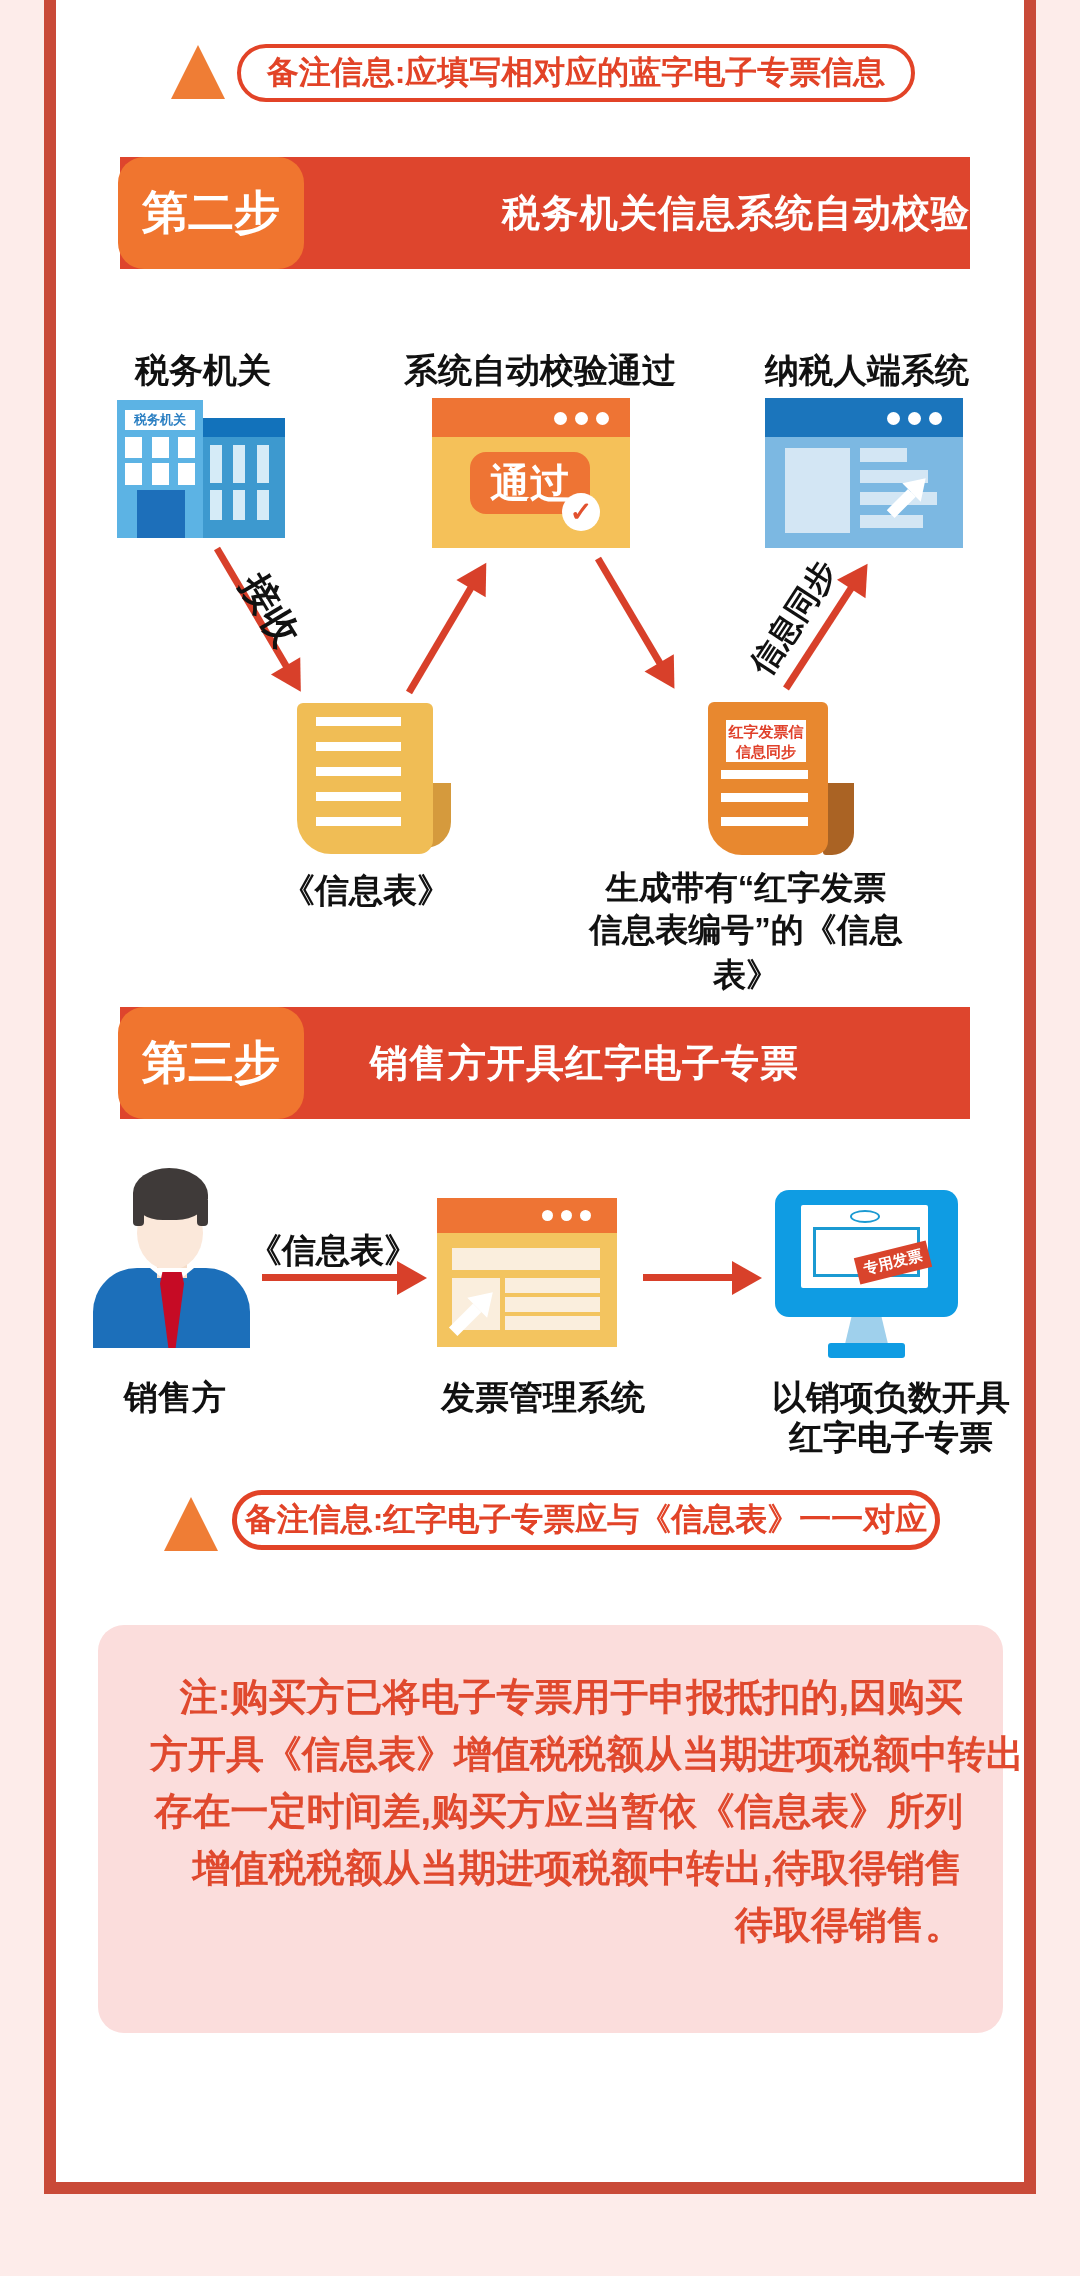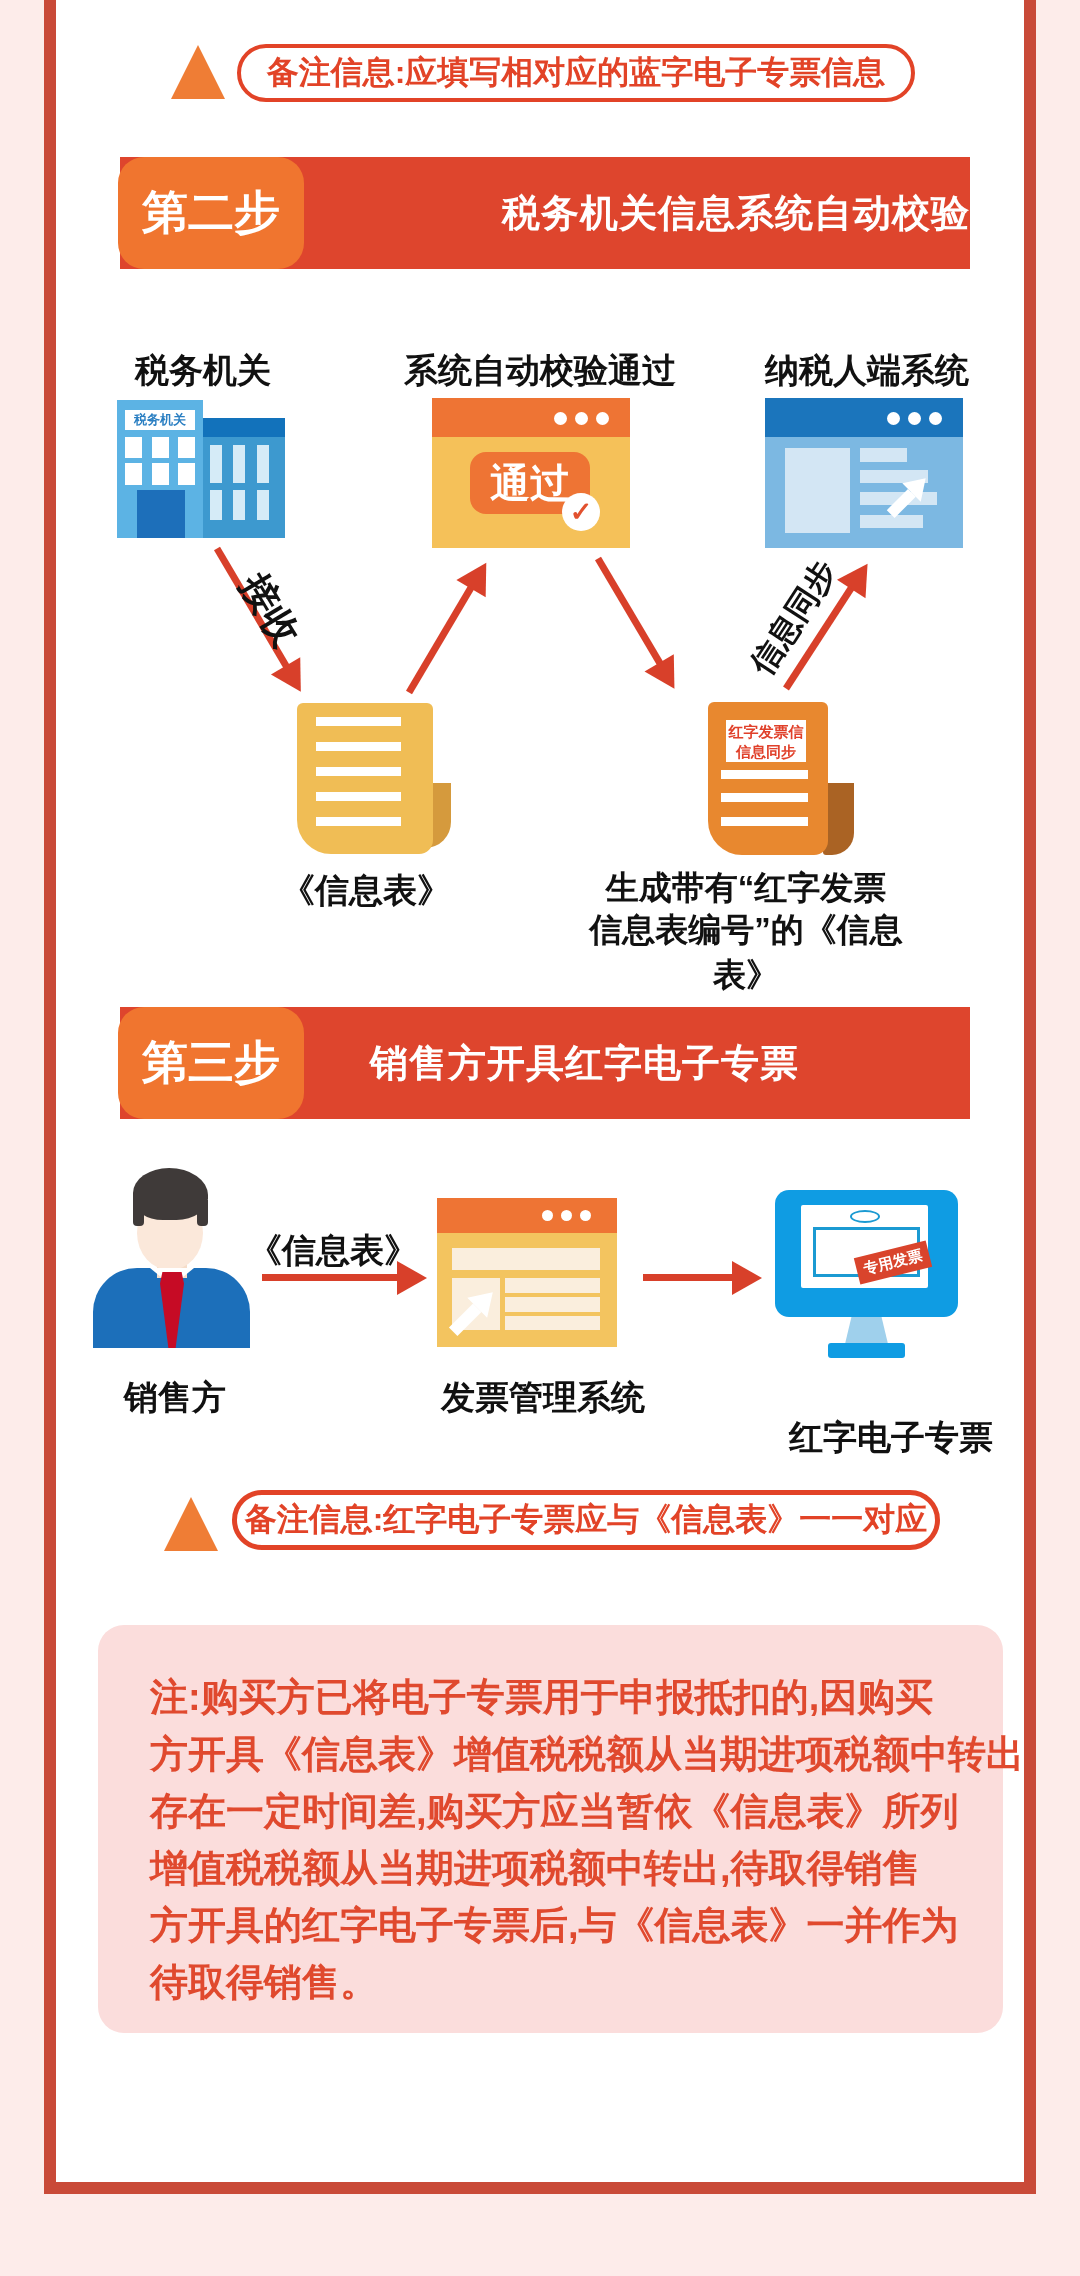--- a/index.html
+++ b/index.html
@@ -199,29 +199,29 @@
     <div class="abs" style="left:53px;top:153px;width:77px;height:15px;background:#0f9ce3;border-radius:3px;"></div>
     <div class="abs" style="left:0;top:0;width:183px;height:127px;background:#0f9ce3;border-radius:14px;"></div>
     <div class="abs" style="left:26px;top:15px;width:127px;height:83px;background:#fff;border-radius:2px;"></div>
     <div class="abs" style="left:75px;top:20px;width:30px;height:13px;border:2px solid #1b9ad2;border-radius:50%;background:#fff;"></div>
     <div class="abs" style="left:38px;top:37px;width:107px;height:50px;border:3px solid #1b9ad2;background:#fff;"></div>
     <div class="abs" style="left:81px;top:59px;width:74px;height:27px;background:#d9442c;color:#fff;font-size:15px;display:flex;align-items:center;justify-content:center;transform:rotate(-14deg);">专用发票</div>
   </div>
 
   <div class="lbl" style="left:75px;top:1375px;width:200px;">销售方</div>
   <div class="lbl" style="left:393px;top:1375px;width:300px;">发票管理系统</div>
+  <div class="lbl" style="left:741px;top:1375px;width:300px;">以销项负数开具</div>
   <div class="lbl" style="left:741px;top:1415px;width:300px;">红字电子专票</div>
 
   <div class="note-tri" style="left:164px;top:1497px;"></div>
   <div class="note-pill" style="left:232px;top:1490px;width:708px;height:60px;border-width:5px;">
     <span>备注信息:红字电子专票应与《信息表》一一对应</span>
   </div>
 
-  <div class="abs" style="left:98px;top:1625px;width:905px;height:408px;background:#fbdddc;border-radius:26px;padding:44px 40px 0 52px;color:#e0492e;font-size:38px;line-height:57px;">
+  <div class="abs" style="left:98px;top:1625px;width:905px;height:408px;background:#fbdddc;border-radius:26px;padding:44px 40px 0 52px;color:#e0492e;font-size:38px;line-height:57px;text-align:right;">
     <div class="footnote-line">注:购买方已将电子专票用于申报抵扣的,因购买</div>
     <div class="footnote-line">方开具《信息表》增值税税额从当期进项税额中转出</div>
     <div class="footnote-line">存在一定时间差,购买方应当暂依《信息表》所列</div>
     <div class="footnote-line">增值税税额从当期进项税额中转出,待取得销售</div>
-    <div class="footnote-line">方开具的红字电子专票后,与《信息表》一并作为</div>
     <div class="footnote-line">待取得销售。</div>
   </div>
 
 </div>
 
 </body></html>

